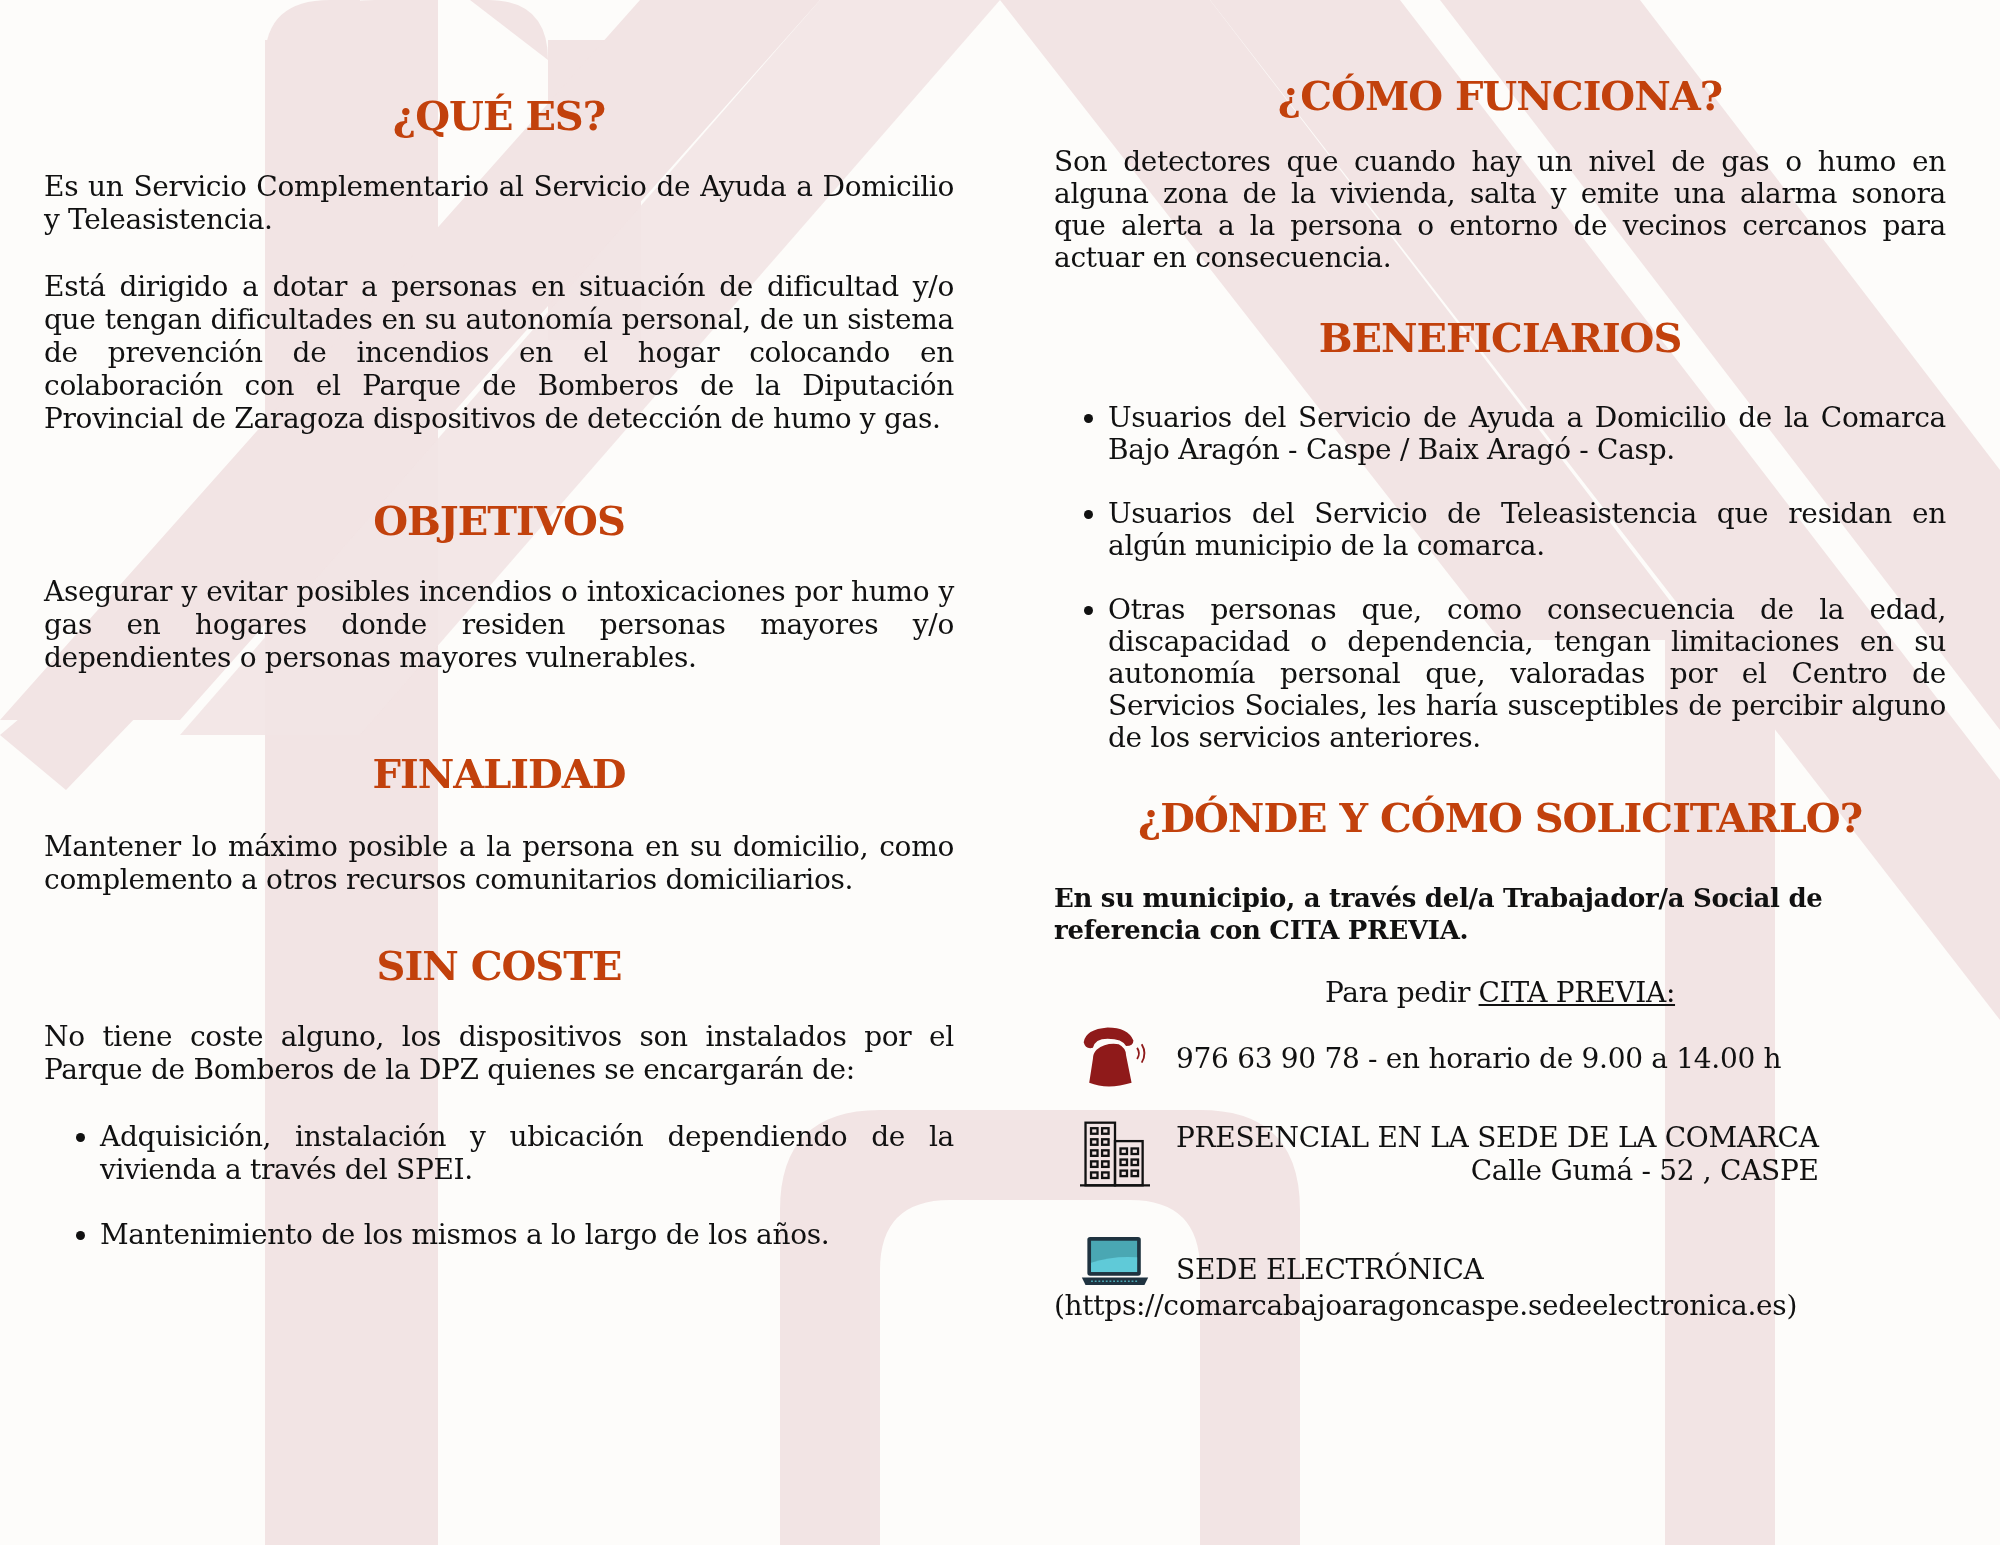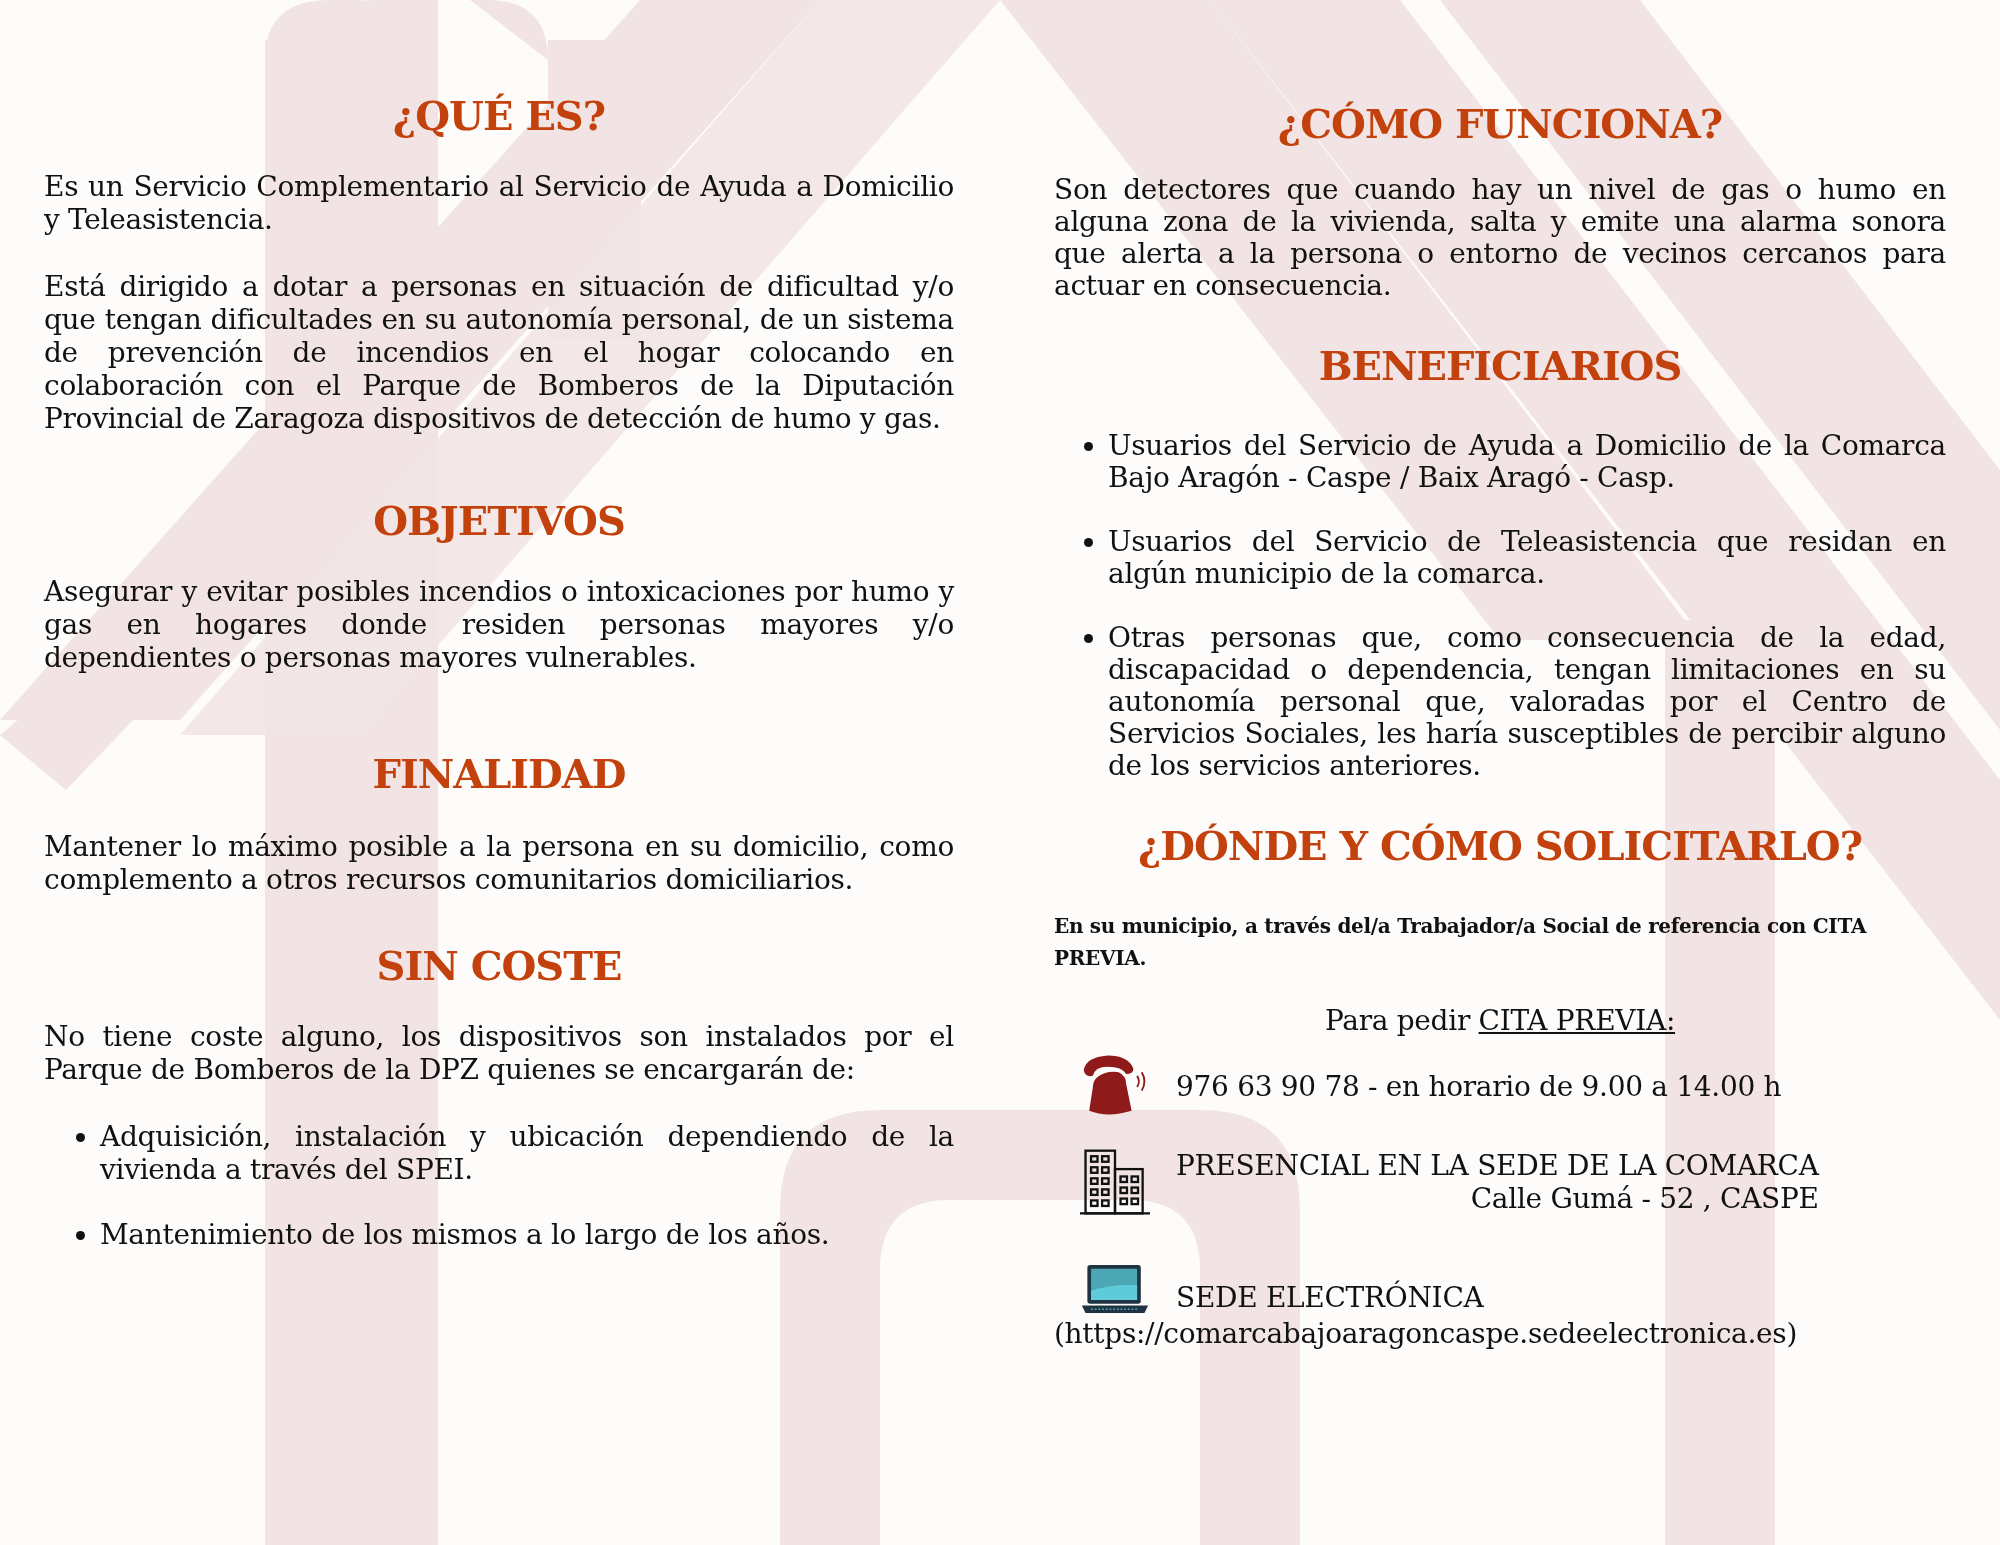--- a/index.html
+++ b/index.html
@@ -5,21 +5,21 @@
   html, body { margin: 0; padding: 0; }
   body {
     width: 2000px; height: 1545px; position: relative; overflow: hidden;
     background: #fdfcfa;
     font-family: "DejaVu Serif", serif;
     color: #111;
   }
   .bg { position: absolute; left: 0; top: 0; width: 2000px; height: 1545px; z-index: 0; }
   .col { position: absolute; z-index: 1; }
   .col-left { left: 44px; top: 80px; width: 910px; }
-  .col-right { left: 1054px; top: 92px; width: 892px; }
+  .col-right { left: 1054px; top: 64px; width: 892px; }
   h2 {
     font-family: "DejaVu Serif", serif;
     font-weight: bold;
     color: #c2410c;
     text-align: center;
     font-size: 40px;
     letter-spacing: -1px;
     margin: 0;
     line-height: 1.2;
   }
@@ -118,21 +118,21 @@
     <h2 style="margin-bottom:40px;">BENEFICIARIOS</h2>
     <ul style="padding-left:54px;">
       <li style="line-height:32px;"><b>Usuarios del Servicio de Ayuda a Domicilio</b><span> de la Comarca Bajo Aragón - Caspe / Baix Aragó - Casp.</span></li>
       <li style="line-height:32px;"><b>Usuarios del Servicio de Teleasistencia</b><span> que residan en algún municipio de la comarca.</span></li>
       <li style="line-height:32px;"><b>Otras personas que, como consecuencia de la edad, discapacidad o dependencia, tengan limitacione</b><span>s en su autonomía personal que, valoradas por el Centro de Servicios Sociales, les haría susceptibles de percibir alguno de los servicios anteriores.</span></li>
     </ul>
   </section>
 
   <section style="margin-top:40px;">
     <h2 style="margin-bottom:40px;">¿DÓNDE Y CÓMO SOLICITARLO?</h2>
-    <p style="font-weight:bold; text-align:left; font-size:20px; line-height:32px; width:860px; margin-bottom:30px;">En su municipio, a través del/a Trabajador/a Social de referencia con CITA PREVIA.</p>
+    <p style="font-weight:bold; text-align:left; font-size:26px; line-height:32px; width:860px; margin-bottom:30px;">En su municipio, a través del/a Trabajador/a Social de referencia con CITA PREVIA.</p>
     <p style="text-align:center; margin-bottom:14px;">
       <span>Para pedir </span><span class="u">CITA PREVIA:</span>
     </p>
 
     <div class="contact-row" style="margin-left:26px; margin-bottom:26px;">
       <span class="contact-icon">
         <svg width="76" height="70" viewBox="0 0 76 70">
           <path d="M4 18 Q6 4 30 2 Q52 2 58 16 Q58 22 50 22 Q46 14 30 14 Q16 14 14 24 Q6 26 4 18 Z" fill="#8f1a1a"></path>
           <path d="M18 26 Q28 18 42 20 Q50 24 50 32 L56 62 Q30 70 10 62 L14 36 Q14 30 18 26 Z" fill="#8f1a1a"></path>
           <path d="M62 24 Q66 30 62 36" stroke="#8f1a1a" stroke-width="2" fill="none"></path>

